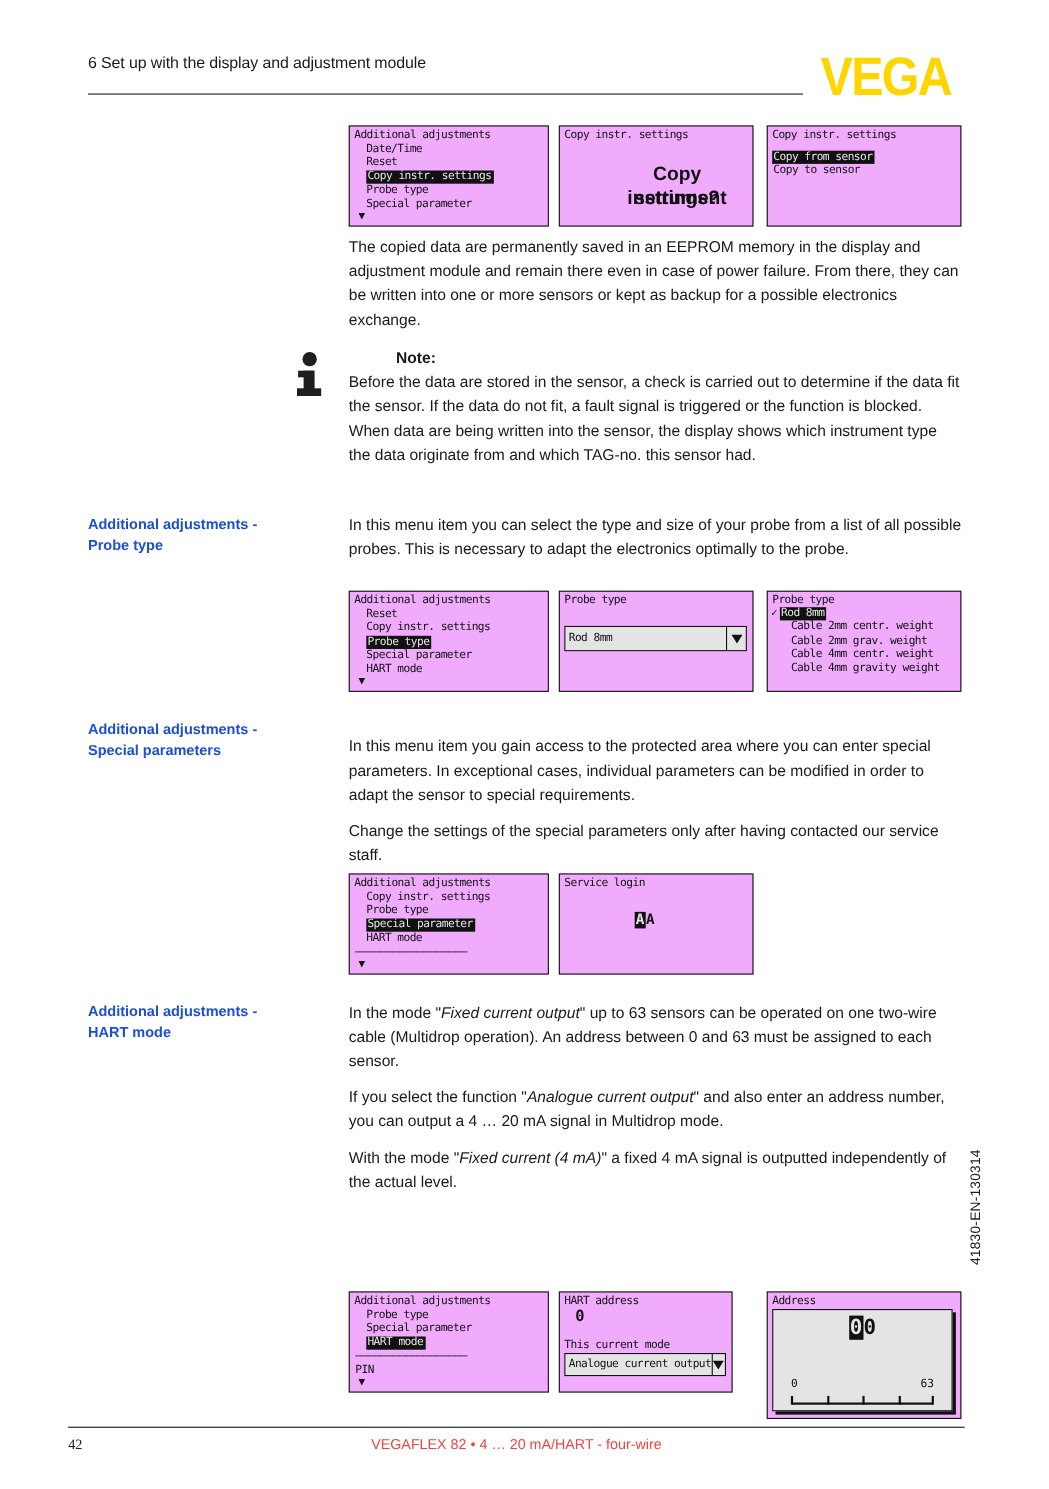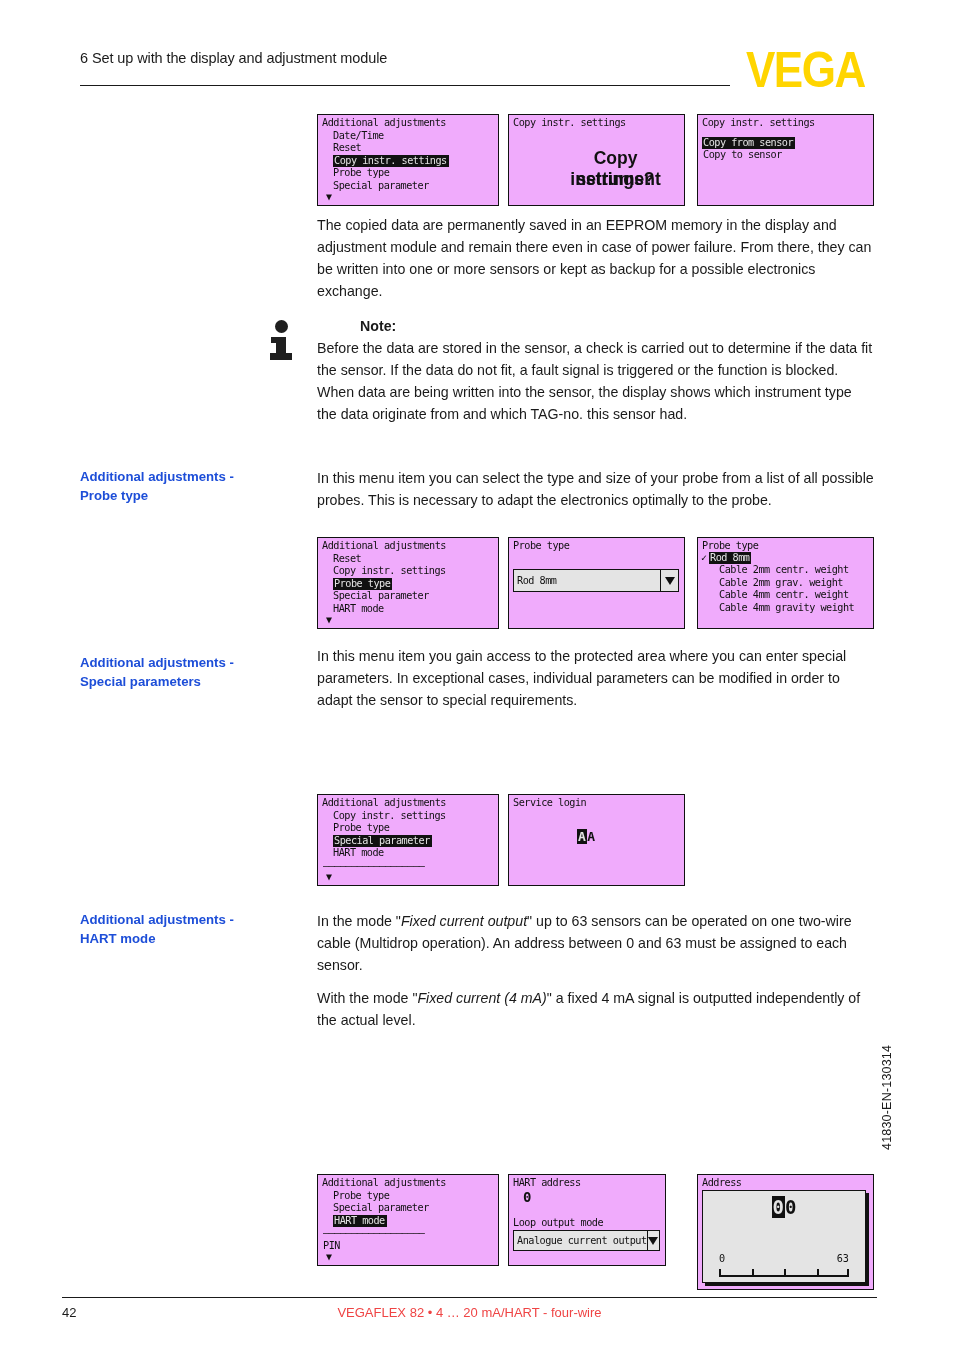--- a/index.html
+++ b/index.html
@@ -347,20 +347,21 @@
     width: 815px;
     height: 1px;
     background: #1a1a1a;
   }
   .footer-page {
     position: absolute;
     left: 62px;
     top: 1305px;
     font-size: 13px;
     color: #1a1a1a;
+    font-family: Liberation Serif, serif;
   }
   .footer-title {
     position: absolute;
     left: 62px;
     top: 1305px;
     width: 815px;
     text-align: center;
     font-size: 13px;
     color: #ef4444;
   }
@@ -467,22 +468,23 @@
     <div class="lcd-item" style="padding-left:12px;">Cable 2mm grav. weight</div>
     <div class="lcd-item" style="padding-left:12px;">Cable 4mm centr. weight</div>
     <div class="lcd-item" style="padding-left:12px;">Cable 4mm gravity weight</div>
   </div>
 </div>
 
 <div class="sidelabel" style="top:653px;">
   <div>Additional adjustments -</div>
   <div>Special parameters</div>
 </div>
-<div class="bodycol" style="top:645px;">
+<div class="bodycol" style="top:668px;">
   <p>In this menu item you gain access to the protected area where you can enter special parameters. In exceptional cases, individual parameters can be modified in order to adapt the sensor to special requirements.</p>
+  <p>Change the settings of the special parameters only after having contacted our service staff.</p>
 </div>
 
 <div class="lcd" style="left:317px; top:794px; width:182px; height:92px;">
   <div class="lcd-title">Additional adjustments</div>
   <div class="lcd-list">
     <div class="lcd-item">Copy instr. settings</div>
     <div class="lcd-item">Probe type</div>
     <div class="lcd-item sel-row"><span class="lcd-item sel">Special parameter</span></div>
     <div class="lcd-item">HART mode</div>
     <div class="lcd-dashes">––––––––––––––––––</div>
@@ -497,39 +499,40 @@
     <span class="c">A</span>
   </div>
 </div>
 
 <div class="sidelabel" style="top:910px;">
   <div>Additional adjustments -</div>
   <div>HART mode</div>
 </div>
 <div class="bodycol" style="top:910px;">
   <p><span>In the mode "</span><span class="it">Fixed current output</span><span>" up to 63 sensors can be operated on one two-wire cable (Multidrop operation). An address between 0 and 63 must be assigned to each sensor.</span></p>
+  <p><span>If you select the function "</span><span class="it">Analogue current output</span><span>" and also enter an address number, you can output a 4 … 20 mA signal in Multidrop mode.</span></p>
   <p><span>With the mode "</span><span class="it">Fixed current (4 mA)</span><span>" a fixed 4 mA signal is outputted independently of the actual level.</span></p>
 </div>
 
 <div class="lcd" style="left:317px; top:1174px; width:182px; height:92px;">
   <div class="lcd-title">Additional adjustments</div>
   <div class="lcd-list">
     <div class="lcd-item">Probe type</div>
     <div class="lcd-item">Special parameter</div>
     <div class="lcd-item sel-row"><span class="lcd-item sel">HART mode</span></div>
     <div class="lcd-dashes">––––––––––––––––––</div>
     <div class="lcd-item noindent">PIN</div>
   </div>
   <div class="lcd-arrow" style="top:78px;">▼</div>
 </div>
 
 <div class="lcd" style="left:508px; top:1174px; width:158px; height:92px;">
   <div class="lcd-title">HART address</div>
   <div class="lcd-value-lg" style="left:14px; top:14px;">0</div>
-  <div class="lcd-plainlabel" style="left:4px; top:42px;">Loop output mode</div>
+  <div class="lcd-plainlabel" style="left:4px; top:42px;">This current mode</div>
   <div class="lcd-combo" style="left:4px; top:55px; right:5px; height:21px;">
     <span class="lcd-combo-label">Analogue current output</span>
     <span class="lcd-combo-btn">
         <span class="caret-down"></span>
       </span>
   </div>
 </div>
 
 <div class="lcd" style="left:697px; top:1174px; width:177px; height:116px;">
   <div class="lcd-title">Address</div>

